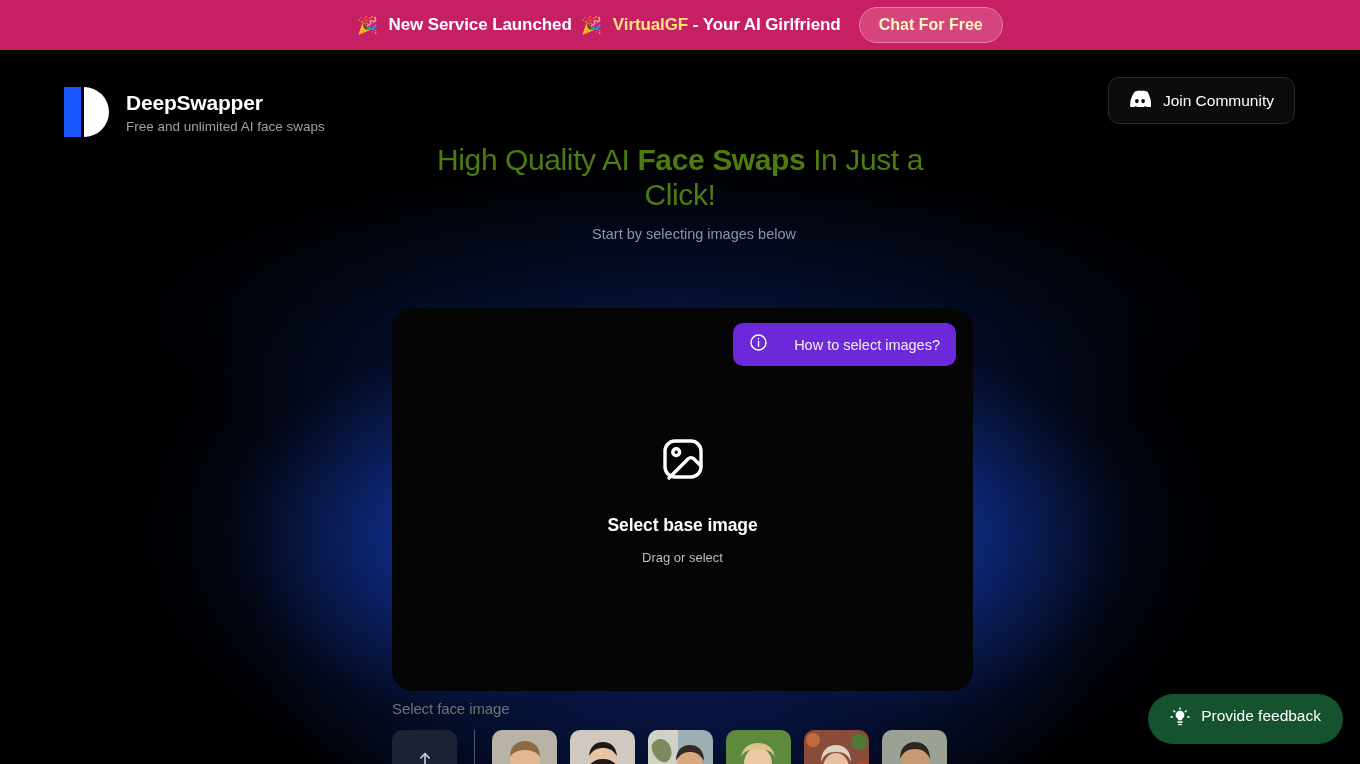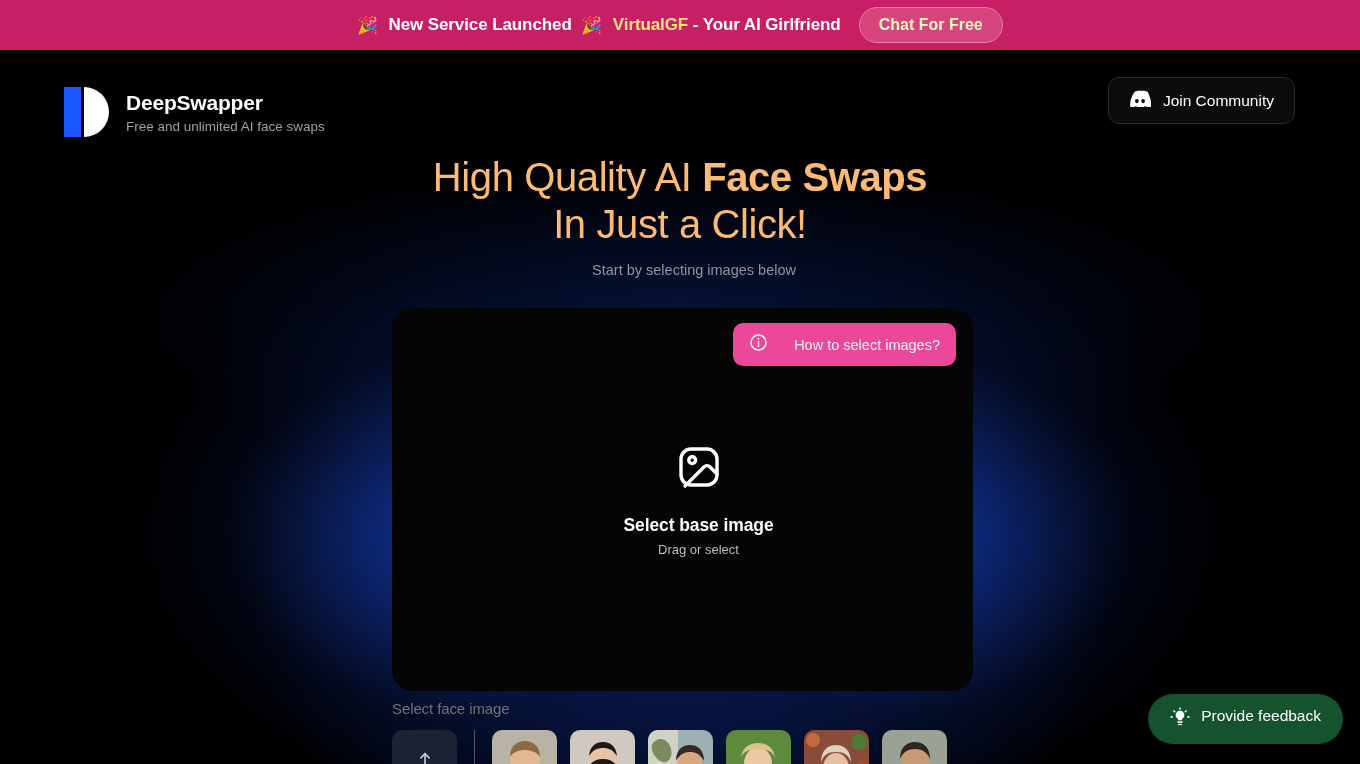--- a/index.html
+++ b/index.html
@@ -69,53 +69,53 @@
     border:1px solid #2a2a2e;
     border-radius:11px;
     padding:12px 20px;
     cursor:pointer;
   }
   .community-btn .lbl { color:#ffffff; font-size:15.5px; font-weight:500; white-space:nowrap; }
 
   
   .hero { position:absolute; top:142px; left:0; width:1360px; z-index:20; text-align:center; }
   .hero h1 {
-    color:#fdba74;
-    font-size:40px;
+    color:#4d7c0f;
+    font-size:30px;
     font-weight:400;
     line-height:1.17;
     letter-spacing:-0.4px;
     max-width:530px;
-    margin:12px auto;
+    margin:0 auto;
   }
   .hero h1 b { font-weight:800; }
   .hero .sub { color:#8e94a3; font-size:14.5px; margin-top:14px;padding-left:28px; }
 
   
   .card {
     position:absolute;
     left:392px; top:308px; width:581px; height:383px;
     background:#050506;
     border-radius:21px;
     z-index:20;
   }
   .howto {
     position:absolute; right:17px; top:15px;
     display:flex; align-items:center; gap:26px;
-    background:#ec4899;
+    background:#6d28d9;
     border-radius:10px;
     padding:10px 16px;
     cursor:pointer;
   }
   .howto .lbl { color:#f0f0f2; font-size:14.5px; white-space:nowrap; }
 
   .card-center {
-    position:absolute; left:16px; top:0; width:100%; height:100%;
+    position:absolute; left:0; top:0; width:100%; height:100%;
     display:flex; flex-direction:column; align-items:center; justify-content:center;
-    gap:0;
+    gap:8px;
   }
   .pic-icon { margin-bottom:20px; }
   .card-center .t1 { color:#ffffff; font-size:17.5px; font-weight:700; letter-spacing:-0.1px; }
   .card-center .t2 { color:#b9bdc6; font-size:13px; margin-top:6px; }
 
   
   .facesec { position:absolute; left:392px; top:700px; z-index:20; }
   .facesec .label { color:#737373; font-size:15px; margin-bottom:13px; letter-spacing:-0.1px; }
   .thumbs { display:flex; align-items:flex-start; gap:13px; }
   .upload-tile {

